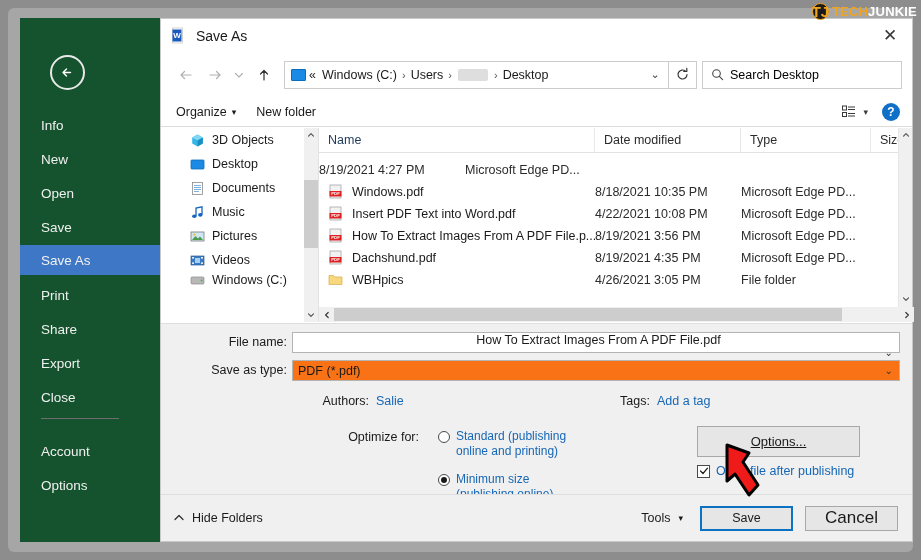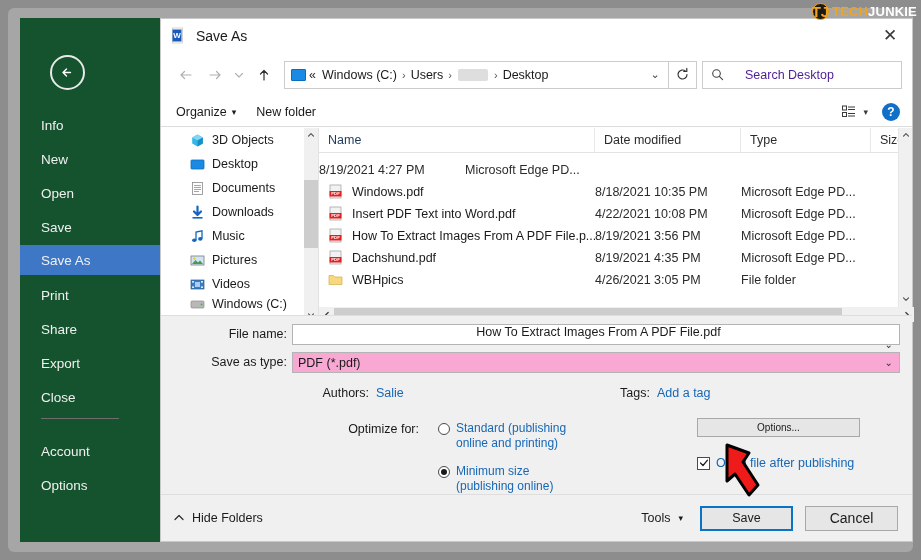--- a/index.html
+++ b/index.html
@@ -159,21 +159,21 @@
   }
   #searchbox {
     width: 200px; height: 28px;
     margin-left: 5px; margin-right: 10px;
     border: 1px solid #ccc;
     display: flex; align-items: center;
     padding-left: 8px;
     cursor: text; flex: none;
   }
   #search-placeholder {
-    margin-left: 21px; color: #4c1d95; font-size: 12.5px;
+    margin-left: 6px; color: #000000; font-size: 12.5px;
   }
 
   
   #cmdbar {
     position: absolute; left: 0; top: 78px;
     width: 100%; height: 30px;
     background: #fff;
     border-bottom: 1px solid #dcdcdc;
     display: flex; align-items: center;
   }
@@ -292,21 +292,21 @@
     display: flex; align-items: center; justify-content: center;
     font-size: 8px; color: #3a3a3a; cursor: pointer; flex: none;
   }
   #hscroll-thumb {
     height: 13px; width: 508px;
     background: #cdcdcd; cursor: pointer;
   }
 
   
   #formarea {
-    position: absolute; left: 0; top: 296px;
+    position: absolute; left: 0; top: 304px;
     width: 100%; height: 194px;
     background: #f0f0f0;
     border-top: 1px solid #dedede;
   }
   .form-label {
     position: absolute;
     font-size: 12.5px; color: #1a1a1a;
     text-align: right;
   }
   #filename-input {
@@ -315,21 +315,21 @@
     background: #fff; border: 1px solid #b4b4b4;
     display: flex; align-items: center;
     font-size: 12.5px;
     padding-left: 5px;
     cursor: text;
     flex-direction: column;
   }
   #savetype-input {
     position: absolute; left: 131px; top: 36px;
     width: 608px; height: 21px;
-    background: #f9a8d4; border: 1px solid #b4b4b4;
+    background: #f97316; border: 1px solid #b4b4b4;
     display: flex; align-items: center;
     font-size: 12.5px;
     padding-left: 5px;
     cursor: pointer;
   }
   .combo-caret {
     margin-left: auto; margin-right: 6px;
     font-size: 10px; color: #333;
   }
   #authors-label { left: 153px; top: 70px; width: 55px; }
@@ -357,25 +357,25 @@
   }
   .radio-dot {
     width: 6px; height: 6px; border-radius: 50%;
     background: #1a1a1a;
   }
   .radio-text {
     color: #1767b5; font-size: 12px; line-height: 15px;
   }
   #options-button {
     position: absolute; left: 536px; top: 102px;
-    width: 163px; height: 19px;
+    width: 163px; height: 31px;
     background: #e6e6e6;
     border: 1px solid #a8a8a8;
     display: flex; align-items: center; justify-content: center;
-    font-size: 10px; cursor: pointer;
+    font-size: 13px; cursor: pointer; text-decoration: underline;
   }
   #openafter-row {
     position: absolute; left: 536px; top: 140px;
     display: flex; align-items: center; cursor: pointer;
   }
   .checkbox {
     width: 13px; height: 13px;
     border: 1px solid #4a4a4a; background: #fff;
     margin-right: 6px; flex: none;
     display: flex; align-items: center; justify-content: center;
@@ -408,21 +408,21 @@
     border: 2px solid #0c72c4;
     display: flex; align-items: center; justify-content: center;
     font-size: 12.5px; cursor: pointer;
   }
   #cancel-button {
     width: 93px; height: 25px;
     margin-left: 12px; margin-right: 14px;
     background: #e6e6e6;
     border: 1px solid #a8a8a8;
     display: flex; align-items: center; justify-content: center;
-    font-size: 14px; cursor: pointer;
+    font-size: 17px; cursor: pointer;
   }
 
   
   #red-arrow {
     position: absolute;
     left: 705px; top: 437px;
     width: 72px; height: 72px;
     pointer-events: none;
     z-index: 40;
   }
@@ -608,29 +608,20 @@
           <span class="tree-icon">
             <svg width="15" height="15" viewBox="0 0 15 15">
                 <rect x="2.5" y="1.5" width="10" height="12" fill="#fdfdfd" stroke="#8a8a8a" stroke-width="0.8"></rect>
                 <rect x="4" y="4" width="7" height="0.9" fill="#6fa8d8"></rect>
                 <rect x="4" y="6" width="7" height="0.9" fill="#6fa8d8"></rect>
                 <rect x="4" y="8" width="7" height="0.9" fill="#6fa8d8"></rect>
                 <rect x="4" y="10" width="5" height="0.9" fill="#6fa8d8"></rect>
               </svg>
           </span>
           <span>Documents</span>
-        </div>
-        <div class="tree-item">
-          <span class="tree-icon">
-            <svg width="15" height="15" viewBox="0 0 15 15">
-                <path d="M7.5 1.5v7M4 6.5l3.5 3.5L11 6.5" stroke="#1565c0" stroke-width="2.2" fill="none" stroke-linecap="round" stroke-linejoin="round"></path>
-                <rect x="2.5" y="12" width="10" height="1.6" fill="#1565c0"></rect>
-              </svg>
-          </span>
-          <span>Downloads</span>
         </div>
         <div class="tree-item">
           <span class="tree-icon">
             <svg width="15" height="15" viewBox="0 0 15 15">
                 <path d="M6 11V3l6-1.2v8" stroke="#1565c0" stroke-width="1.3" fill="none"></path>
                 <ellipse cx="4.3" cy="11.2" rx="2.2" ry="1.8" fill="#1565c0"></ellipse>
                 <ellipse cx="10.3" cy="9.9" rx="2.2" ry="1.8" fill="#1565c0"></ellipse>
               </svg>
           </span>
           <span>Music</span>

